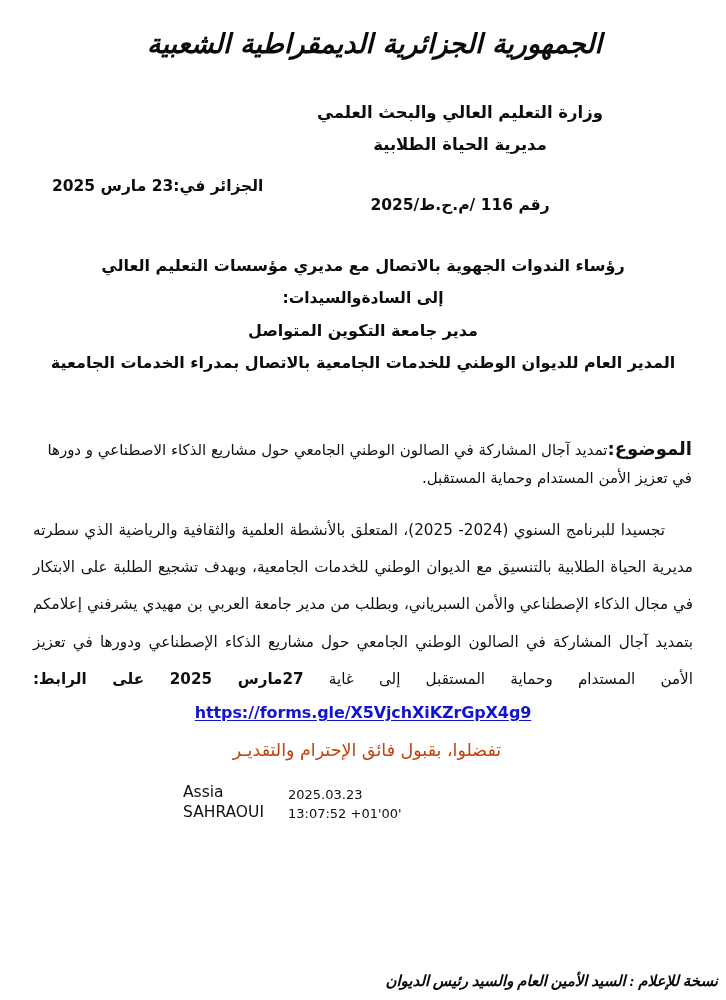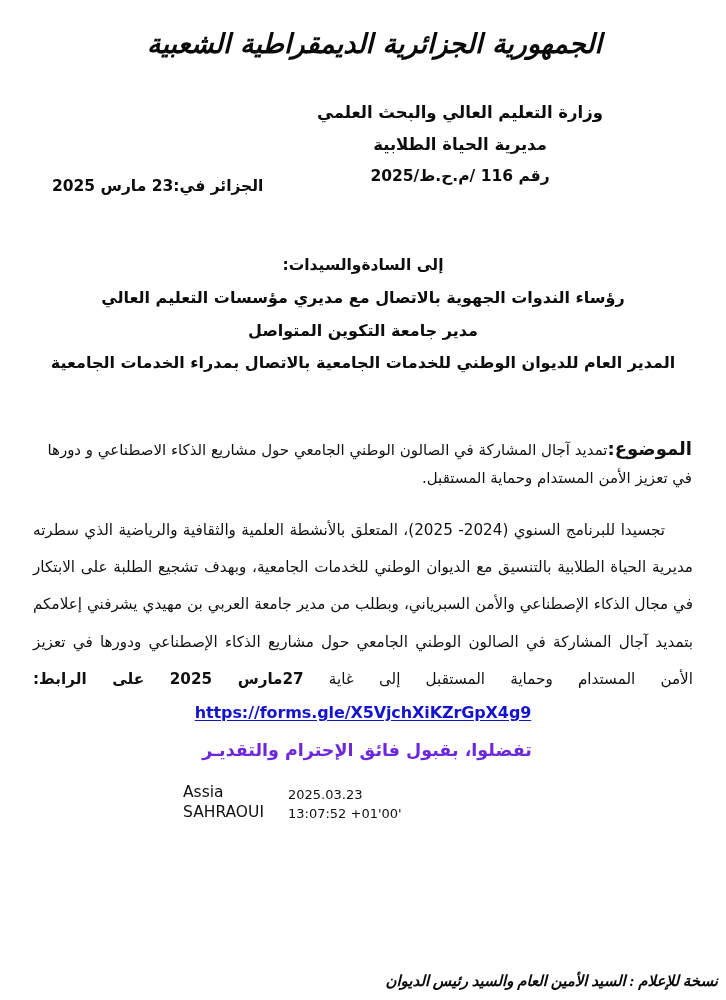--- a/index.html
+++ b/index.html
@@ -56,20 +56,21 @@
   }
   .ministry-line {
     font-weight: bold;
     font-size: 16.5px;
     line-height: 1.95;
     color: #0d0d0d;
     white-space: nowrap;
   }
   .ministry-line.ref {
     font-size: 15.5px;
+    margin-top: 29px;
   }
 
   
   .date-line {
     position: absolute;
     top: 177px;
     left: 52px;
     direction: rtl;
     font-weight: bold;
     font-size: 15.5px;
@@ -157,23 +158,23 @@
   }
 
   
   .closing {
     position: absolute;
     top: 740px;
     right: 0;
     left: 0;
     text-align: center;
     direction: rtl;
-    font-weight: bold;
+    font-weight: normal;
     font-size: 17.5px;
-    color: #6d28d9;
+    color: #c2410c;
     padding-left: 8px;
   }
 
   
   .signature {
     position: absolute;
     top: 783px;
     left: 183px;
     display: flex;
     gap: 24px;
@@ -216,22 +217,22 @@
 
   <div class="ministry-block">
     <div class="ministry-line">وزارة التعليم العالي والبحث العلمي</div>
     <div class="ministry-line">مديرية الحياة الطلابية</div>
     <div class="ministry-line ref">رقم 116 /م.ح.ط/2025</div>
   </div>
 
   <div class="date-line">الجزائر في:23 مارس 2025</div>
 
   <div class="addressee">
+    <div class="addressee-line">رؤساء الندوات الجهوية بالاتصال مع مديري مؤسسات التعليم العالي</div>
     <div class="addressee-line salutation">إلى السادةوالسيدات:</div>
-    <div class="addressee-line">رؤساء الندوات الجهوية بالاتصال مع مديري مؤسسات التعليم العالي</div>
     <div class="addressee-line">مدير جامعة التكوين المتواصل</div>
     <div class="addressee-line">المدير العام للديوان الوطني للخدمات الجامعية بالاتصال بمدراء الخدمات الجامعية</div>
   </div>
 
   <div class="subject">
     <span class="subject-label">الموضوع:</span><span class="subject-body">تمديد آجال المشاركة في الصالون الوطني الجامعي حول مشاريع الذكاء الاصطناعي و دورها في تعزيز الأمن المستدام وحماية المستقبل.</span>
   </div>
 
   <div class="body-text">
     <span class="indent"></span><span>تجسيدا للبرنامج السنوي (2024- 2025)، المتعلق بالأنشطة العلمية والثقافية والرياضية الذي سطرته مديرية الحياة الطلابية بالتنسيق مع الديوان الوطني للخدمات الجامعية، وبهدف تشجيع الطلبة على الابتكار في مجال الذكاء الإصطناعي والأمن السبرياني، وبطلب من مدير جامعة العربي بن مهيدي يشرفني إعلامكم بتمديد آجال المشاركة في الصالون الوطني الجامعي حول مشاريع الذكاء الإصطناعي ودورها في تعزيز الأمن المستدام  وحماية المستقبل إلى غاية </span><span class="bold">27مارس 2025 على الرابط:</span>

